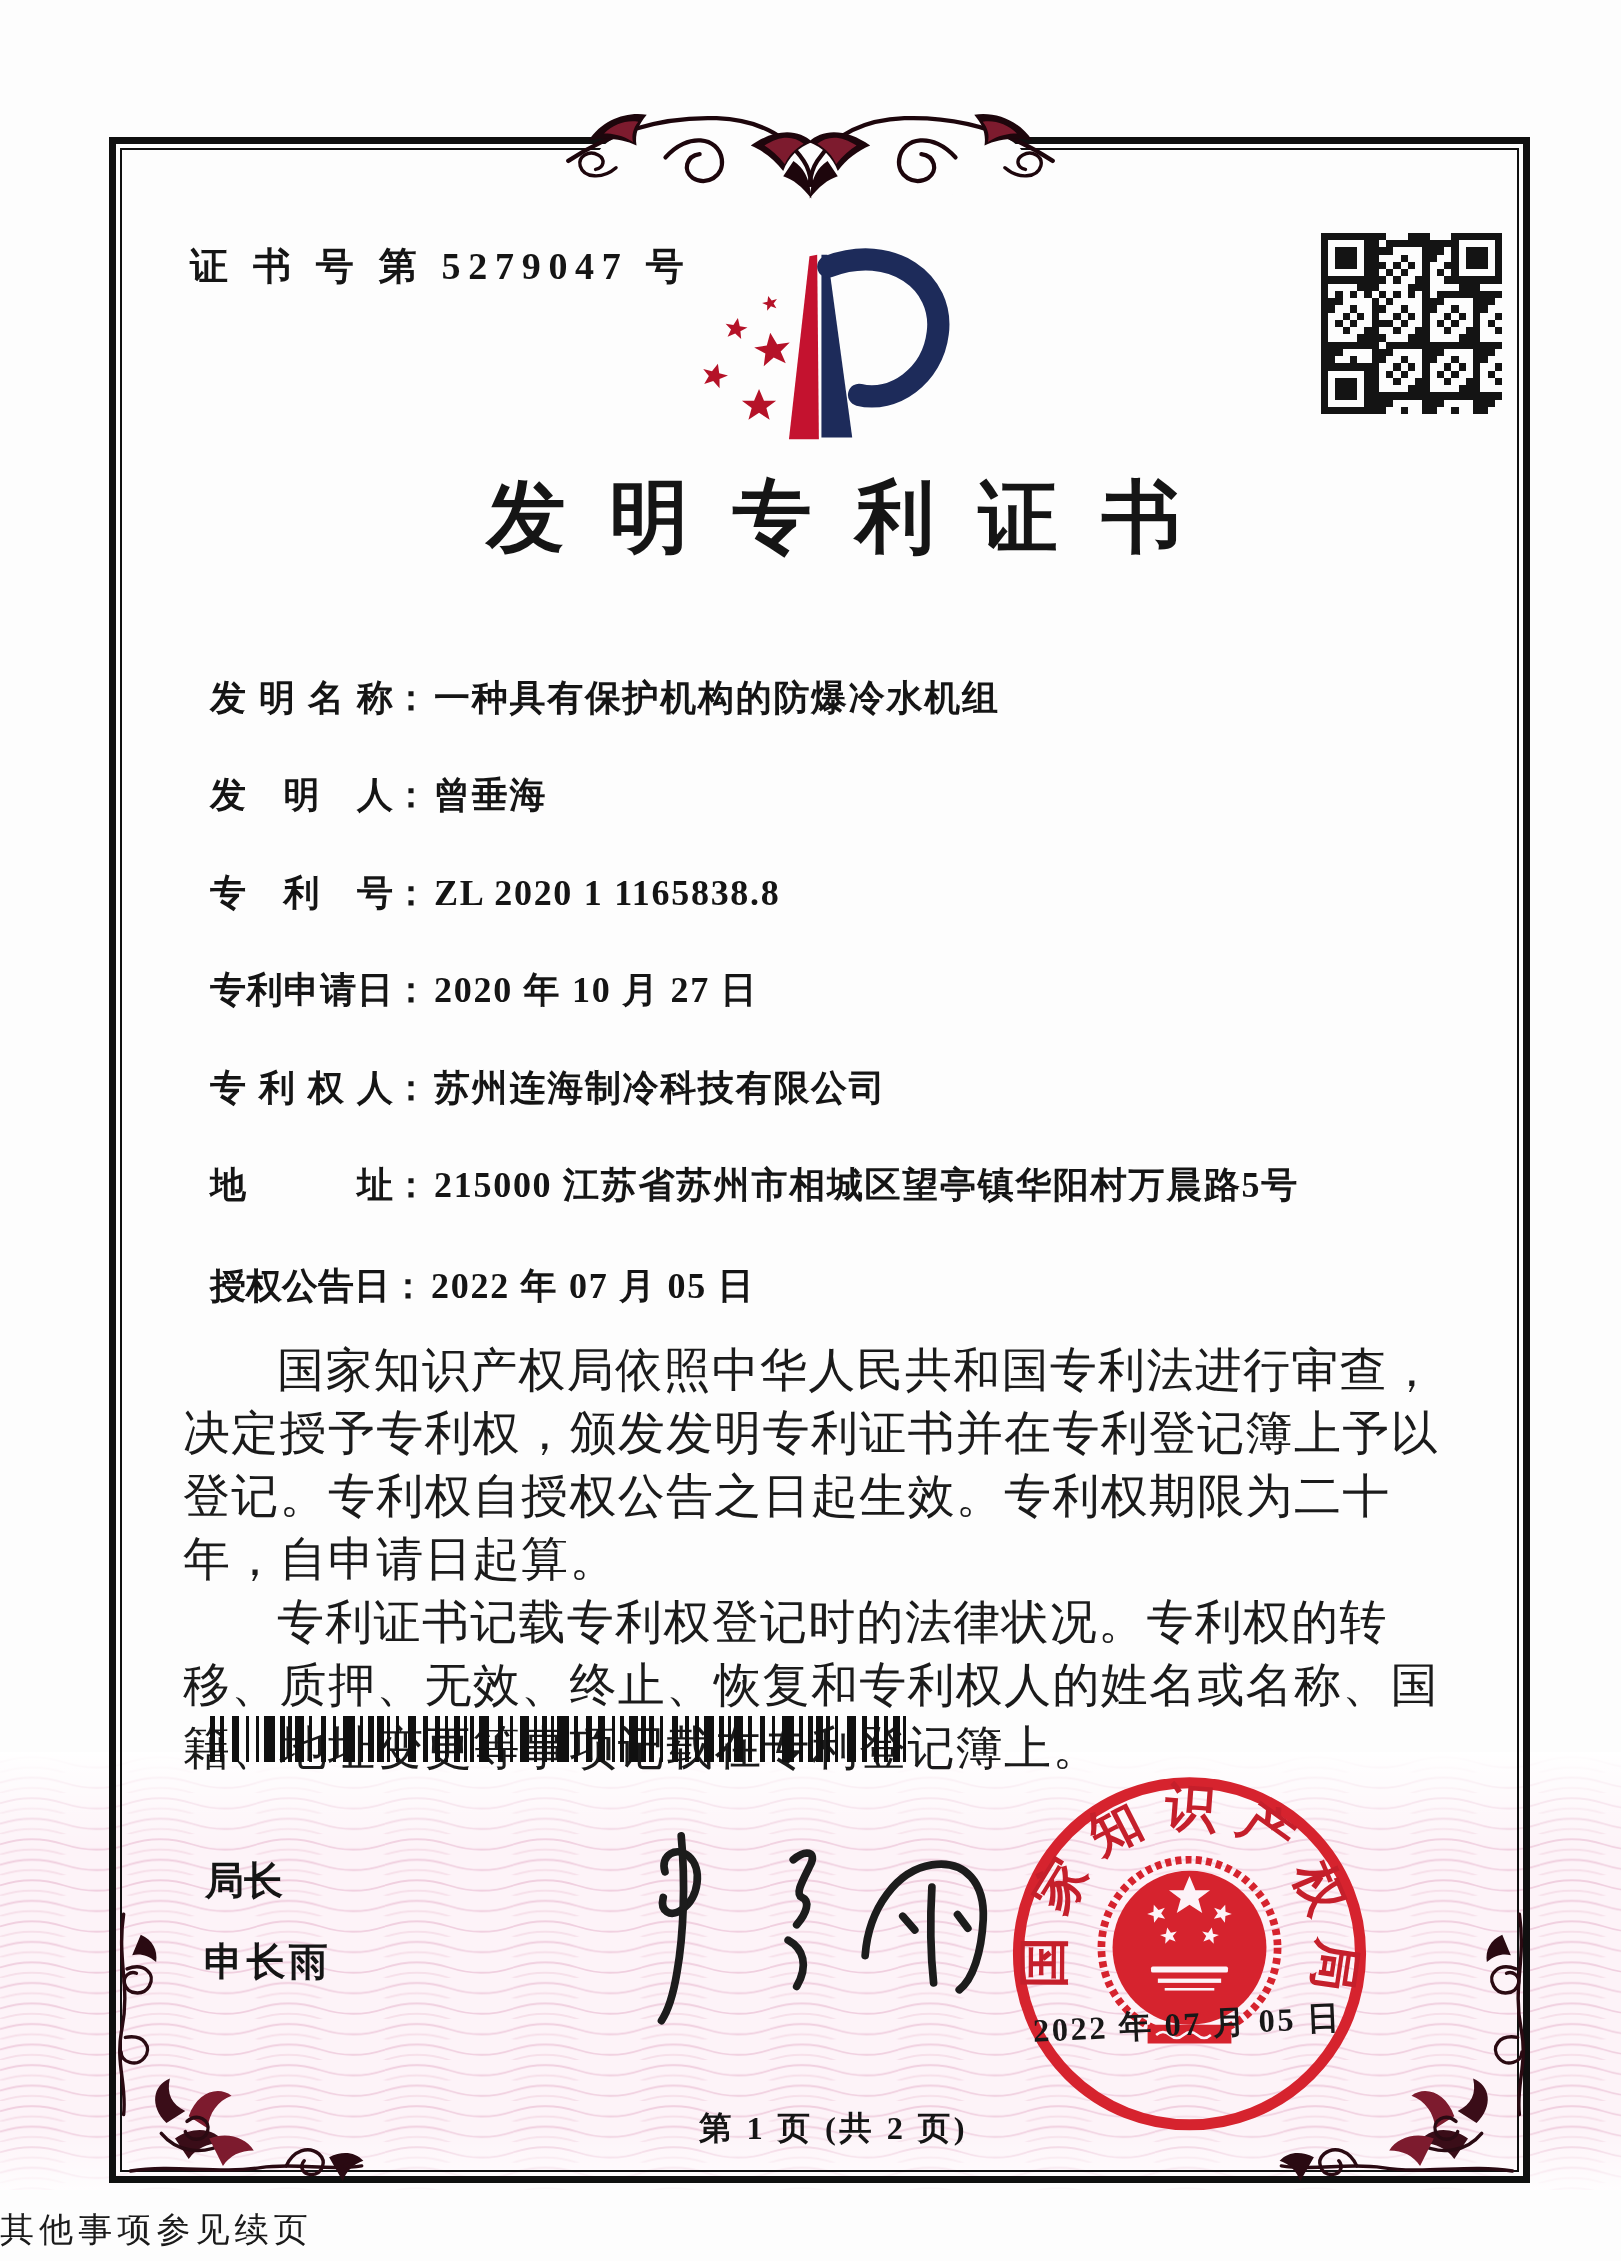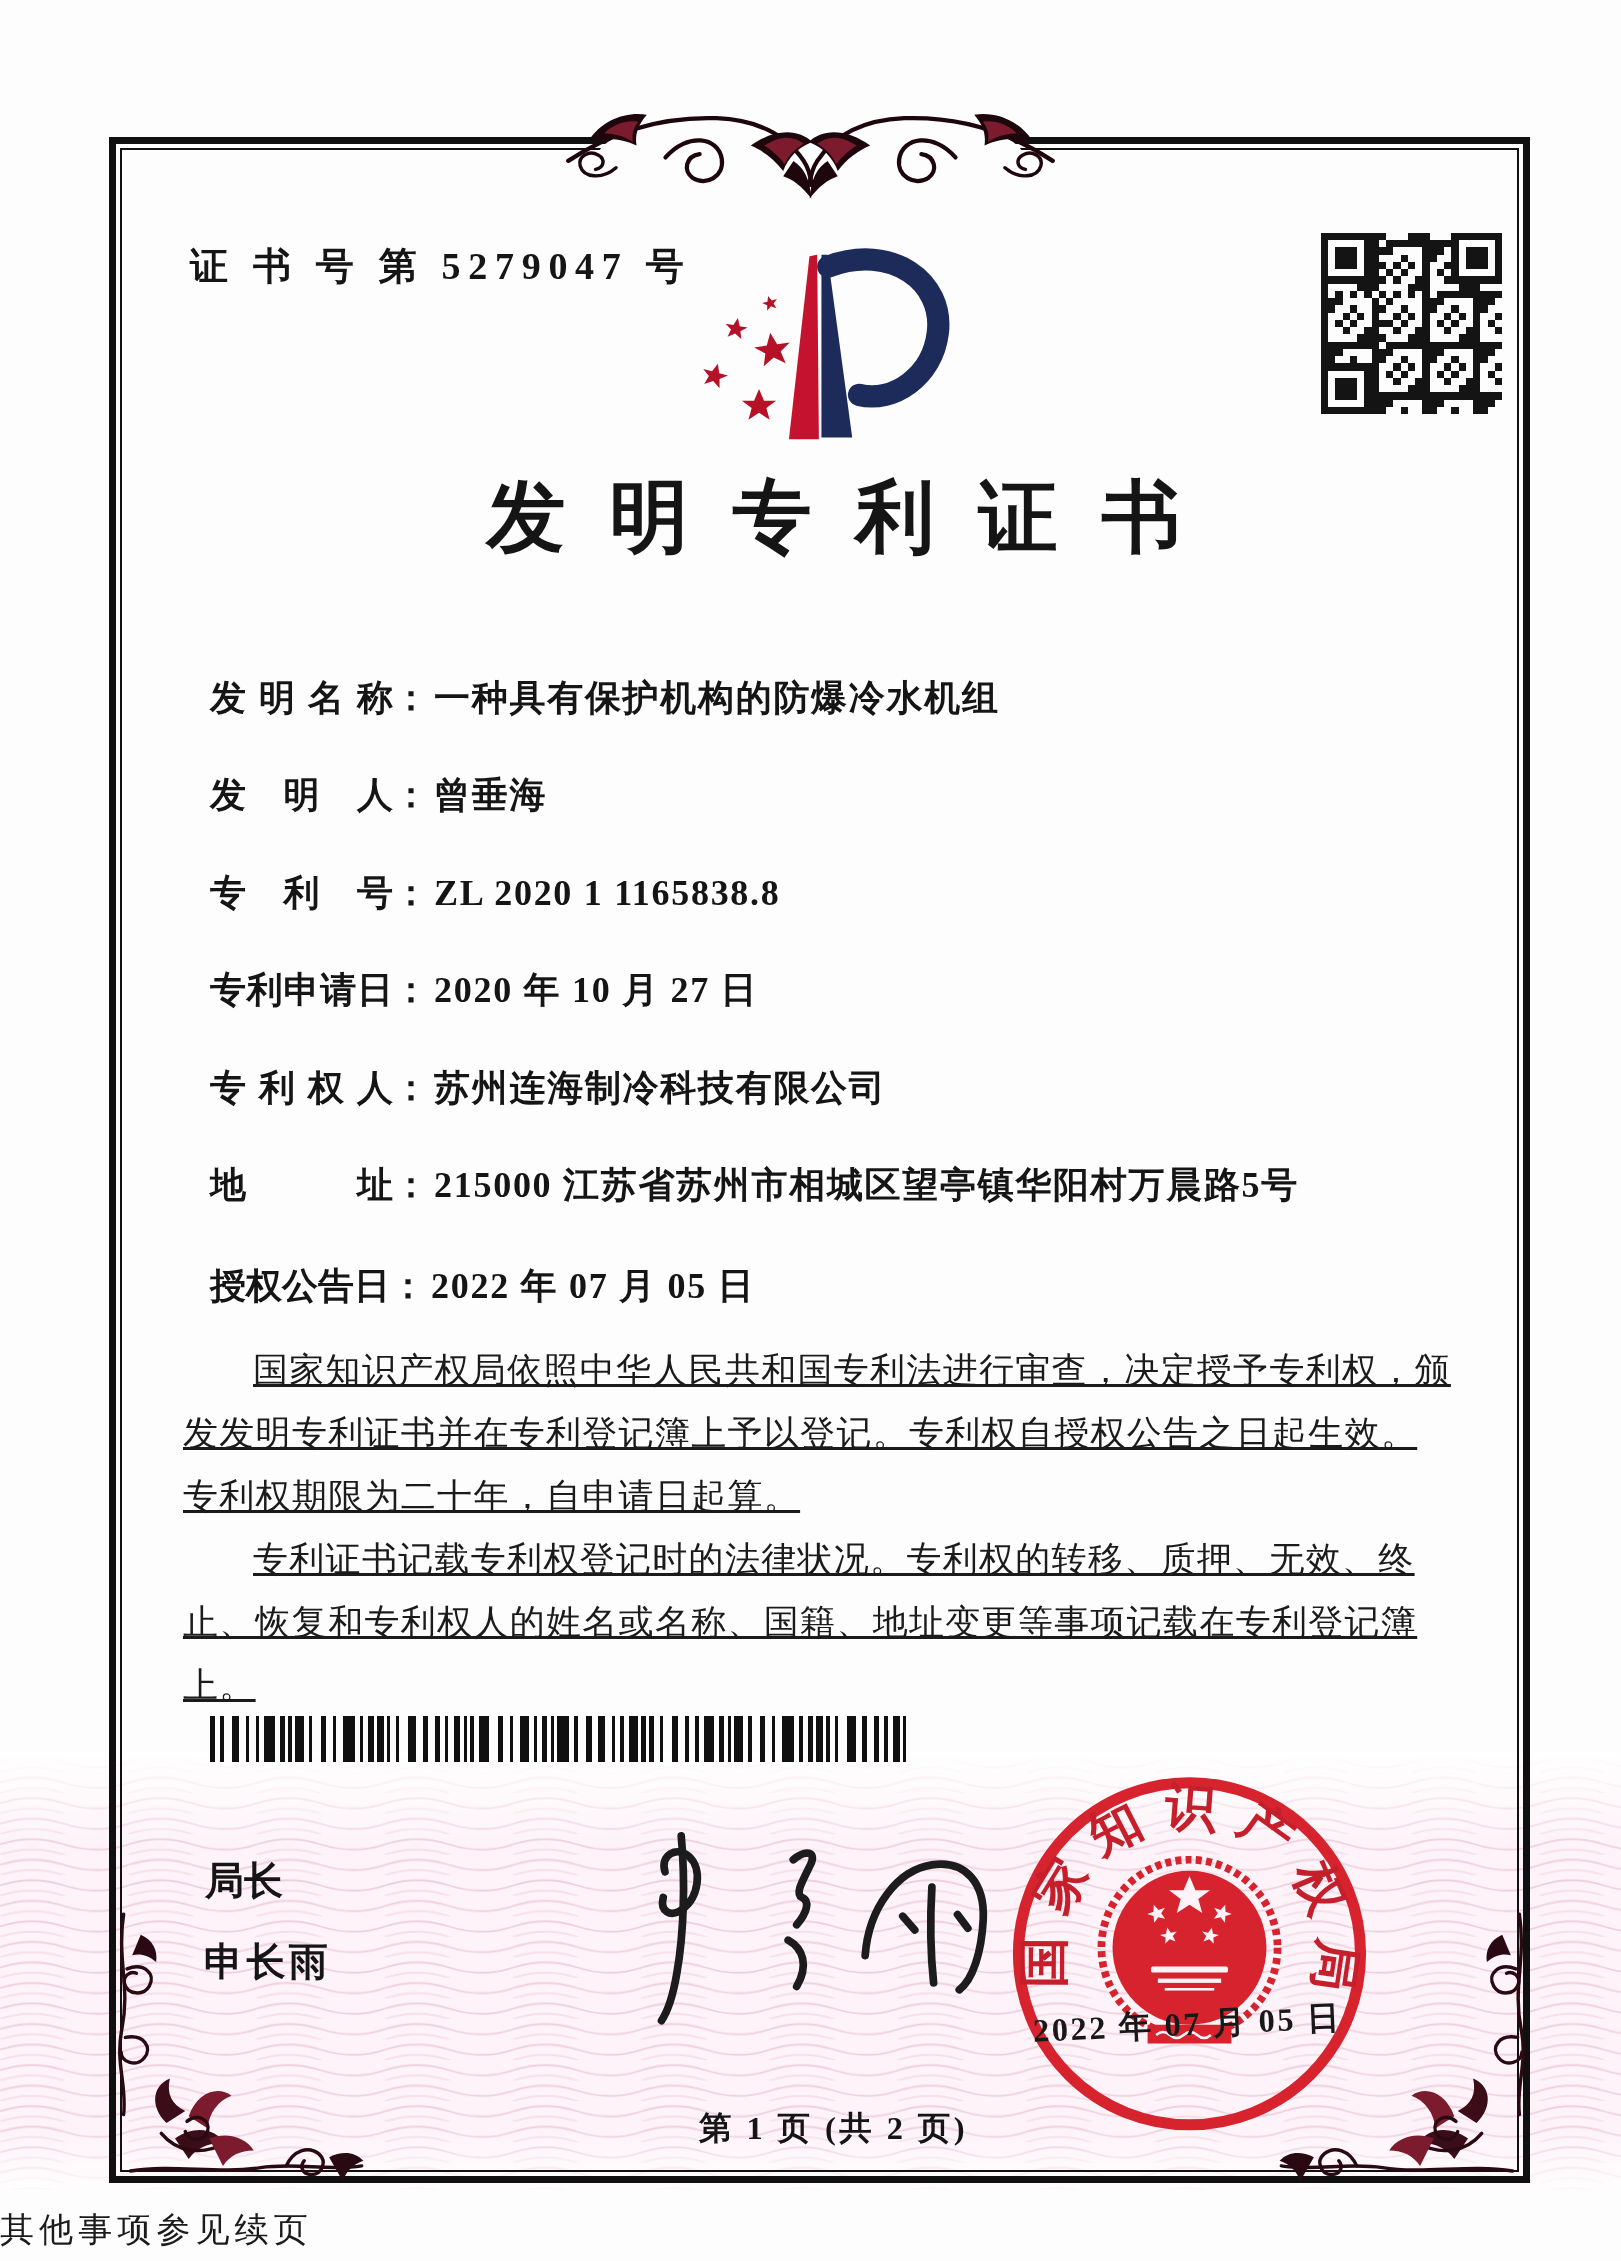--- a/index.html
+++ b/index.html
@@ -34,21 +34,21 @@
   .frow{position:absolute;left:210px;width:1240px;font-size:36px;font-weight:600;white-space:nowrap;}
   .flabel{
     display:inline-block;width:183px;vertical-align:bottom;
     text-align:justify;text-align-last:justify;text-justify:inter-character;
   }
   .fcolon{display:inline-block;}
   .fvalue{display:inline-block;margin-left:5.1px;letter-spacing:1.7px;}
   .grant-2{position:absolute;left:624px;top:0;}
   .body-text{
     position:absolute;left:183px;top:1339px;width:1269px;
-    font-size:35px;line-height:63px;letter-spacing:1.3px;color:#1b1b1b;text-decoration:underline;
+    font-size:47px;line-height:63px;letter-spacing:1.3px;color:#1b1b1b;
   }
   .body-text p{margin:0;text-indent:2em;}
   .barcode{
     position:absolute;left:210px;top:1716px;width:705px;height:46px;
     overflow:hidden;white-space:nowrap;font-size:0;
   }
   .barcode span{display:inline-block;height:100%;background:#101010;}
   .sig-title{position:absolute;left:205px;top:1854px;font-size:39px;font-weight:600;}
   .sig-name{position:absolute;left:204px;top:1935px;font-size:39px;font-weight:600;letter-spacing:3.4px;}
   .signature{position:absolute;left:564px;top:1805px;}

